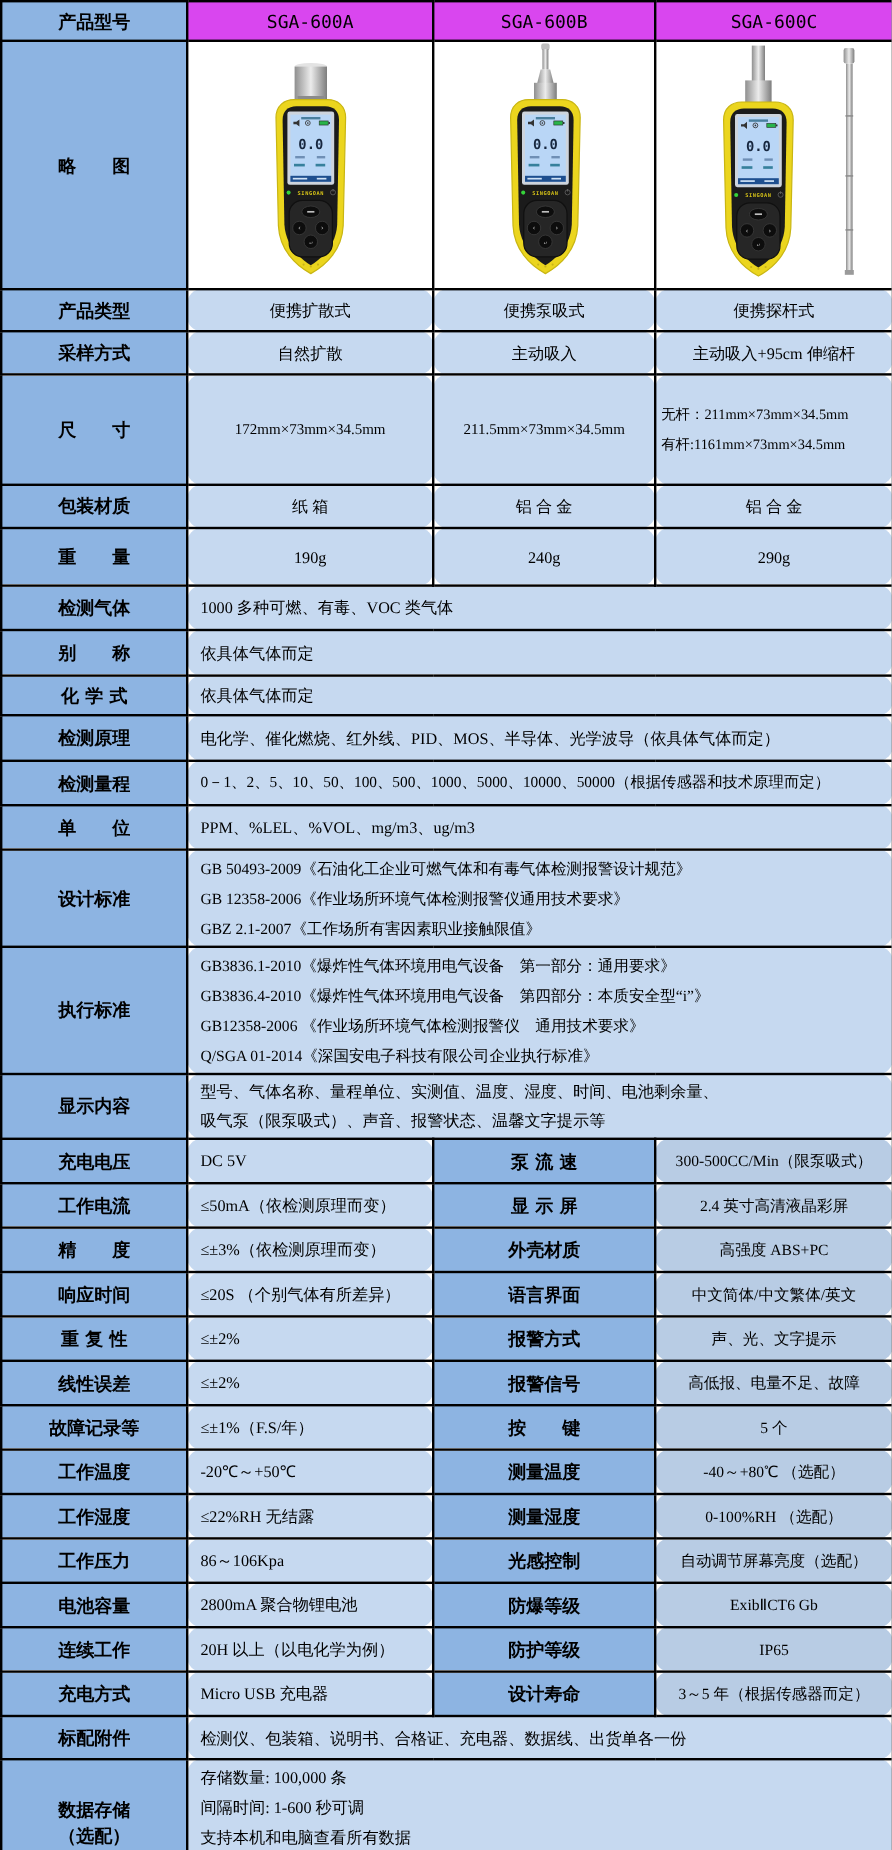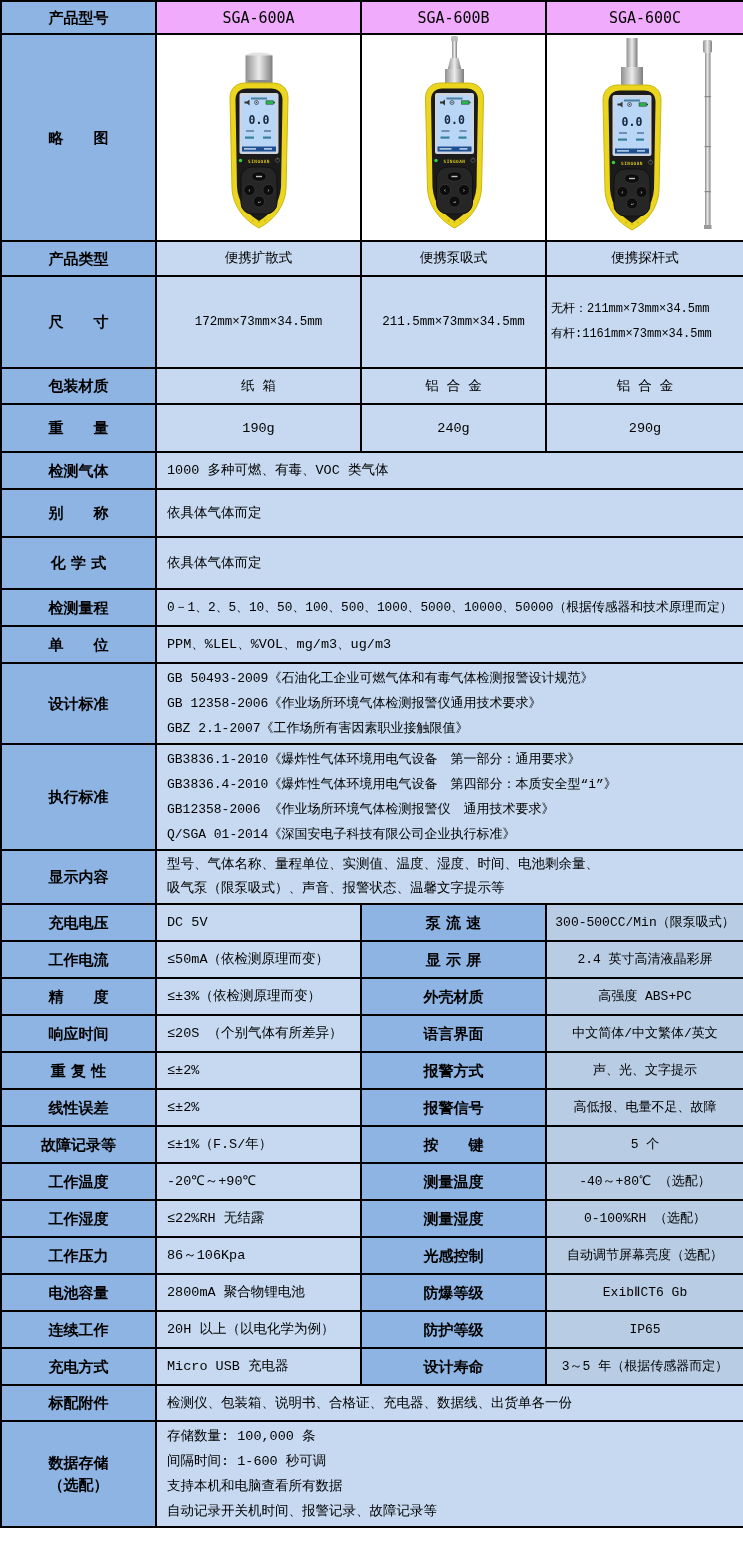--- a/index.html
+++ b/index.html
@@ -4,24 +4,24 @@
 <style>
   html,body{margin:0;padding:0;background:#fff;}
   #sheet{width:743px;}
   table{border-collapse:collapse;table-layout:fixed;width:743px;
         font-family:"DejaVu Sans","Liberation Sans",sans-serif;color:#000;}
   td{border:2px solid #000;overflow:hidden;padding:0 4px;}
   .lbl{background:#8DB4E2;text-align:center;font-weight:bold;font-size:15px;
        white-space:pre-line;line-height:22px;}
   .val{background:#C6D9F0;font-size:13.5px;line-height:25px;white-space:pre-line;
        padding:2px 10px;text-align:left;
-       font-family:Liberation Mono, monospace;}
+       font-family:Liberation Serif, serif;border-radius:12px;}
   .val.center{text-align:center;padding:2px 3px;}
   .val.rcol{background:#B8CCE4;padding:2px 8px;font-size:13px;text-align:center;}
-  .hval{background:#f0abfc;text-align:center;font-size:15px;
+  .hval{background:#d946ef;text-align:center;font-size:15px;
         font-family:"DejaVu Sans Mono","Liberation Mono",monospace;}
   .photo{background:#FFFFFF;text-align:center;vertical-align:middle;padding:0;}
   svg text{font-family:"DejaVu Sans Mono","Liberation Mono",monospace;}
 </style>
 </head>
 <body>
 
 <svg width="0" height="0" style="position:absolute" aria-hidden="true">
   <defs>
     <linearGradient id="metal" x1="0" y1="0" x2="1" y2="0">
@@ -118,20 +118,26 @@
       </svg>
     </td>
   </tr>
 
   <tr style="height:35px">
     <td class="lbl">产品类型</td>
     <td class="val center">便携扩散式</td>
     <td class="val center">便携泵吸式</td>
     <td class="val center">便携探杆式</td>
   </tr>
+  <tr style="height:36px">
+    <td class="lbl">采样方式</td>
+    <td class="val center">自然扩散</td>
+    <td class="val center">主动吸入</td>
+    <td class="val center">主动吸入+95cm 伸缩杆</td>
+  </tr>
   <tr style="height:52px">
     <td class="lbl">尺　　寸</td>
     <td class="val center" style="font-size:12.5px">172mm×73mm×34.5mm</td>
     <td class="val center" style="font-size:12.5px">211.5mm×73mm×34.5mm</td>
     <td class="val" style="font-size:12px;padding:20px 4px">无杆：211mm×73mm×34.5mm
 有杆:1161mm×73mm×34.5mm</td>
   </tr>
   <tr style="height:36px">
     <td class="lbl">包装材质</td>
     <td class="val center">纸 箱</td>
@@ -142,27 +148,31 @@
     <td class="lbl">重　　量</td>
     <td class="val center">190g</td>
     <td class="val center">240g</td>
     <td class="val center">290g</td>
   </tr>
 
   <tr style="height:37px">
     <td class="lbl">检测气体</td>
     <td class="val" colspan="3">1000 多种可燃、有毒、VOC 类气体</td>
   </tr>
-  <tr style="height:48px">
+  <tr style="height:38px">
     <td class="lbl">别　　称</td>
     <td class="val" colspan="3">依具体气体而定</td>
   </tr>
-  <tr style="height:52px">
+  <tr style="height:33px">
     <td class="lbl">化 学 式</td>
     <td class="val" colspan="3">依具体气体而定</td>
+  </tr>
+  <tr style="height:38px">
+    <td class="lbl">检测原理</td>
+    <td class="val" colspan="3">电化学、催化燃烧、红外线、PID、MOS、半导体、光学波导（依具体气体而定）</td>
   </tr>
   <tr style="height:37px">
     <td class="lbl">检测量程</td>
     <td class="val" colspan="3" style="font-size:12.8px">0－1、2、5、10、50、100、500、1000、5000、10000、50000（根据传感器和技术原理而定）</td>
   </tr>
   <tr style="height:37px">
     <td class="lbl">单　　位</td>
     <td class="val" colspan="3">PPM、%LEL、%VOL、mg/m3、ug/m3</td>
   </tr>
   <tr style="height:77px">
@@ -221,21 +231,21 @@
     <td class="val rcol">高低报、电量不足、故障</td>
   </tr>
   <tr style="height:37px">
     <td class="lbl">故障记录等</td>
     <td class="val">≤±1%（F.S/年）</td>
     <td class="lbl">按　　键</td>
     <td class="val rcol">5 个</td>
   </tr>
   <tr style="height:37px">
     <td class="lbl">工作温度</td>
-    <td class="val">-20℃～+90℃</td>
+    <td class="val">-20℃～+50℃</td>
     <td class="lbl">测量温度</td>
     <td class="val rcol">-40～+80℃ （选配）</td>
   </tr>
   <tr style="height:37px">
     <td class="lbl">工作湿度</td>
     <td class="val">≤22%RH 无结露</td>
     <td class="lbl">测量湿度</td>
     <td class="val rcol">0-100%RH （选配）</td>
   </tr>
   <tr style="height:37px">

